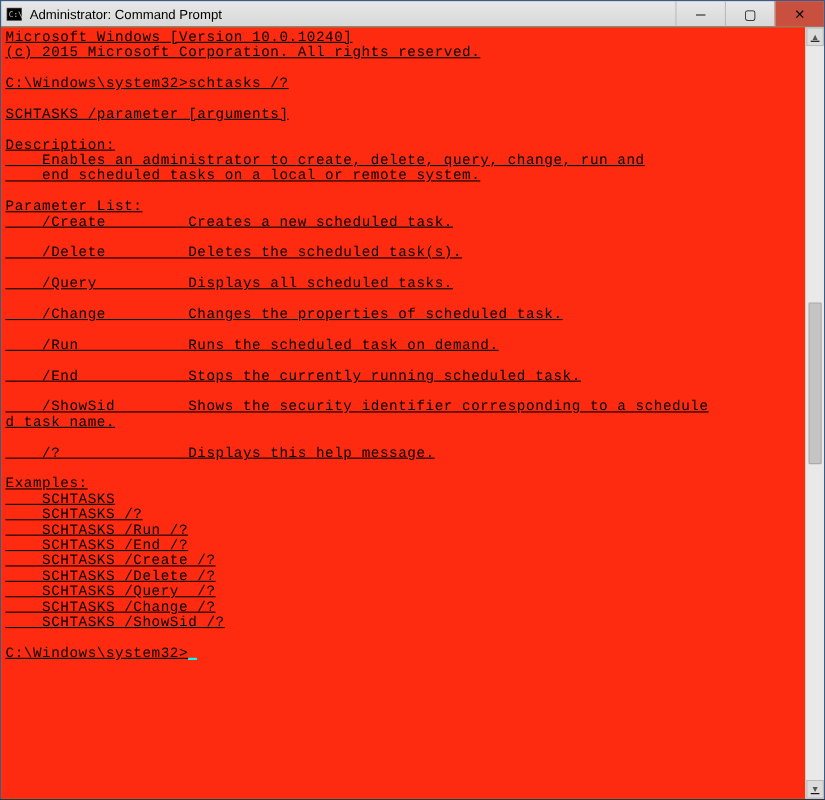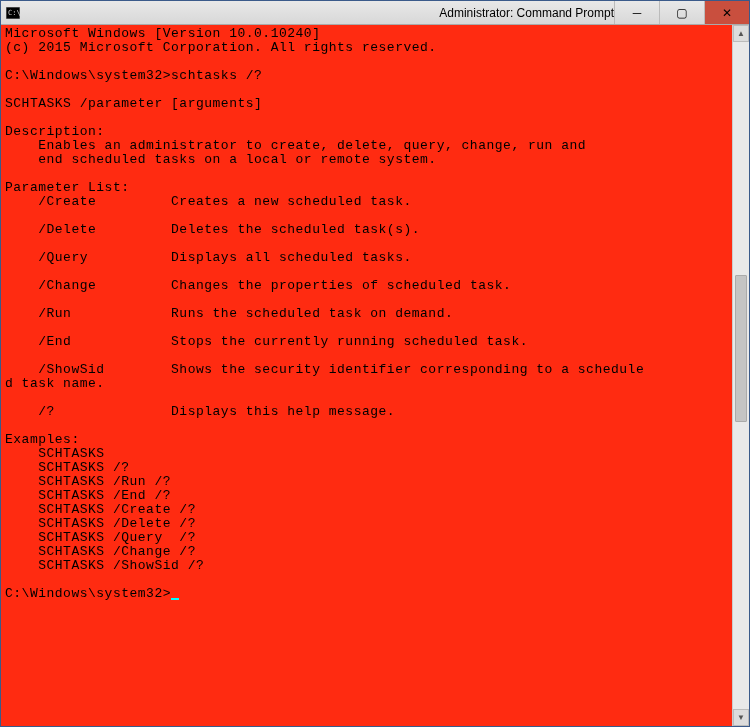--- a/index.html
+++ b/index.html
@@ -32,21 +32,20 @@
   margin: 0 4px;
   display: inline-flex;
   align-items: center;
   justify-content: center;
 }
 .titlebar .title {
   flex: 1;
   font-size: 12px;
   color: #000;
   padding-left: 2px;
-  text-align: right;
 }
 .title-buttons {
   display: flex;
   height: 100%;
 }
 .title-btn {
   width: 45px;
   height: 100%;
   display: flex;
   align-items: center;
@@ -56,20 +55,21 @@
   color: #000;
 }
 .title-btn.close {
   background: #c94f3e;
   color: #000;
 }
 .console-area {
   flex: 1;
   display: flex;
   background: #eab308;
+  text-decoration: underline;
 }
 .console {
   flex: 1;
   background: #ff2b11;
   color: #000;
   font-family: 'Consolas', 'Courier New', monospace;
   font-size: 13px;
   line-height: 14px;
   padding: 2px 4px;
   white-space: pre;

